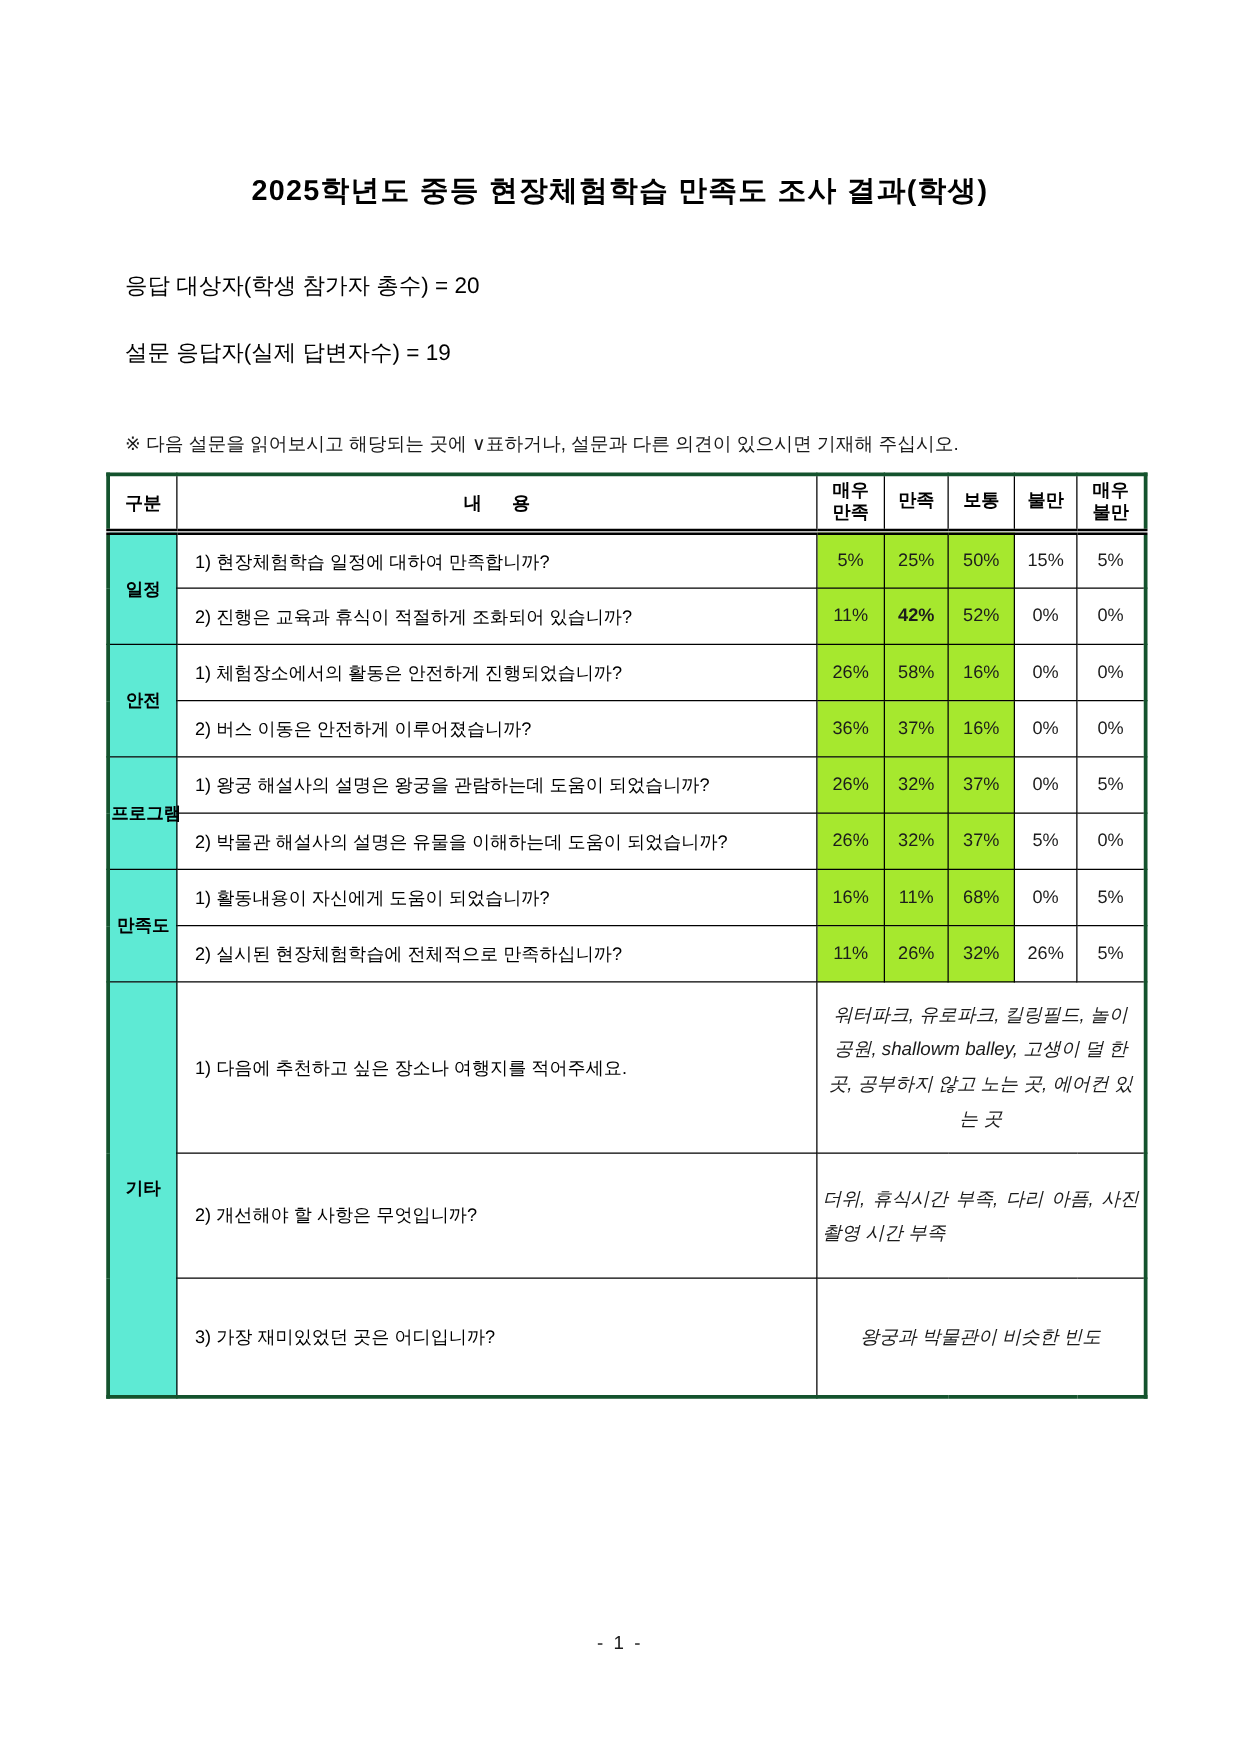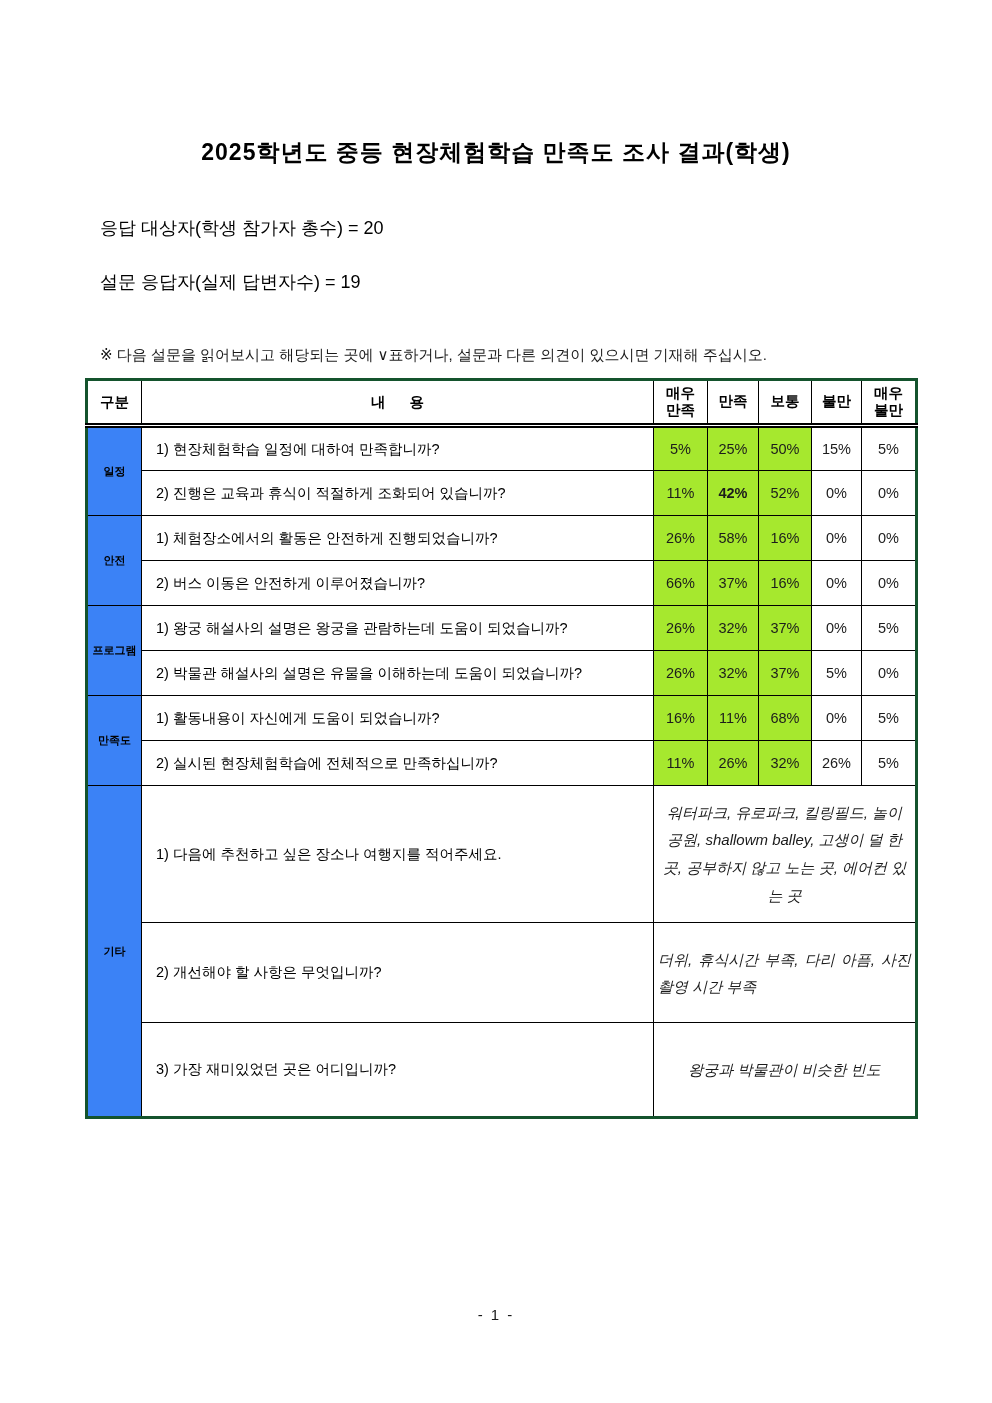--- a/index.html
+++ b/index.html
@@ -33,22 +33,22 @@
   tr.head th {
     height: 46px; font-size: 14.5px; font-weight: bold;
     border-bottom: 5px double #000; background: #fff; text-align: center;
   }
   th.content-h { white-space: pre; }
   th.scale-h { white-space: pre-line; line-height: 1.2; font-size: 14px; }
   th.scale-first, td.col-scale-first { border-left: 2px solid #000; }
 
   tr.q-row { height: 45px; }
   td.cat {
-    text-align: center; font-weight: bold; font-size: 11px;
-    white-space: nowrap; background: #3b82f6; padding: 0 1px;
+    text-align: center; font-weight: bold; font-size: 14px;
+    white-space: nowrap; background: #5eead4; padding: 0 1px;
   }
   td.q { text-align: left; padding-left: 14px; padding-right: 4px; background: #fff; }
   td.val { text-align: center; color: #1c1c1c; background: #fff; }
   td.hl {  }
 
   tr.etc-r1 { height: 137px; }
   tr.etc-r2 { height: 100px; }
   tr.etc-r3 { height: 95px; }
   td.ans {
     font-size: 15px; line-height: 1.85; padding: 4px 6px; background: #fff;
@@ -120,21 +120,21 @@
         <td class="cat" rowspan="2">안전</td>
         <td class="q">1) 체험장소에서의 활동은 안전하게 진행되었습니까?</td>
         <td class="val hl col-scale-first" style="background: rgb(166, 232, 46);">26%</td>
         <td class="val hl" style="background: rgb(166, 232, 46);">58%</td>
         <td class="val hl" style="background: rgb(166, 232, 46);">16%</td>
         <td class="val">0%</td>
         <td class="val">0%</td>
       </tr>
       <tr class="q-row">
         <td class="q">2) 버스 이동은 안전하게 이루어졌습니까?</td>
-        <td class="val hl col-scale-first" style="background: rgb(166, 232, 46);">66%</td>
+        <td class="val hl col-scale-first" style="background: rgb(166, 232, 46);">36%</td>
         <td class="val hl" style="background: rgb(166, 232, 46);">37%</td>
         <td class="val hl" style="background: rgb(166, 232, 46);">16%</td>
         <td class="val">0%</td>
         <td class="val">0%</td>
       </tr>
 
       <tr class="q-row">
         <td class="cat" rowspan="2">프로그램</td>
         <td class="q">1) 왕궁 해설사의 설명은 왕궁을 관람하는데 도움이 되었습니까?</td>
         <td class="val hl col-scale-first" style="background: rgb(166, 232, 46);">26%</td>

